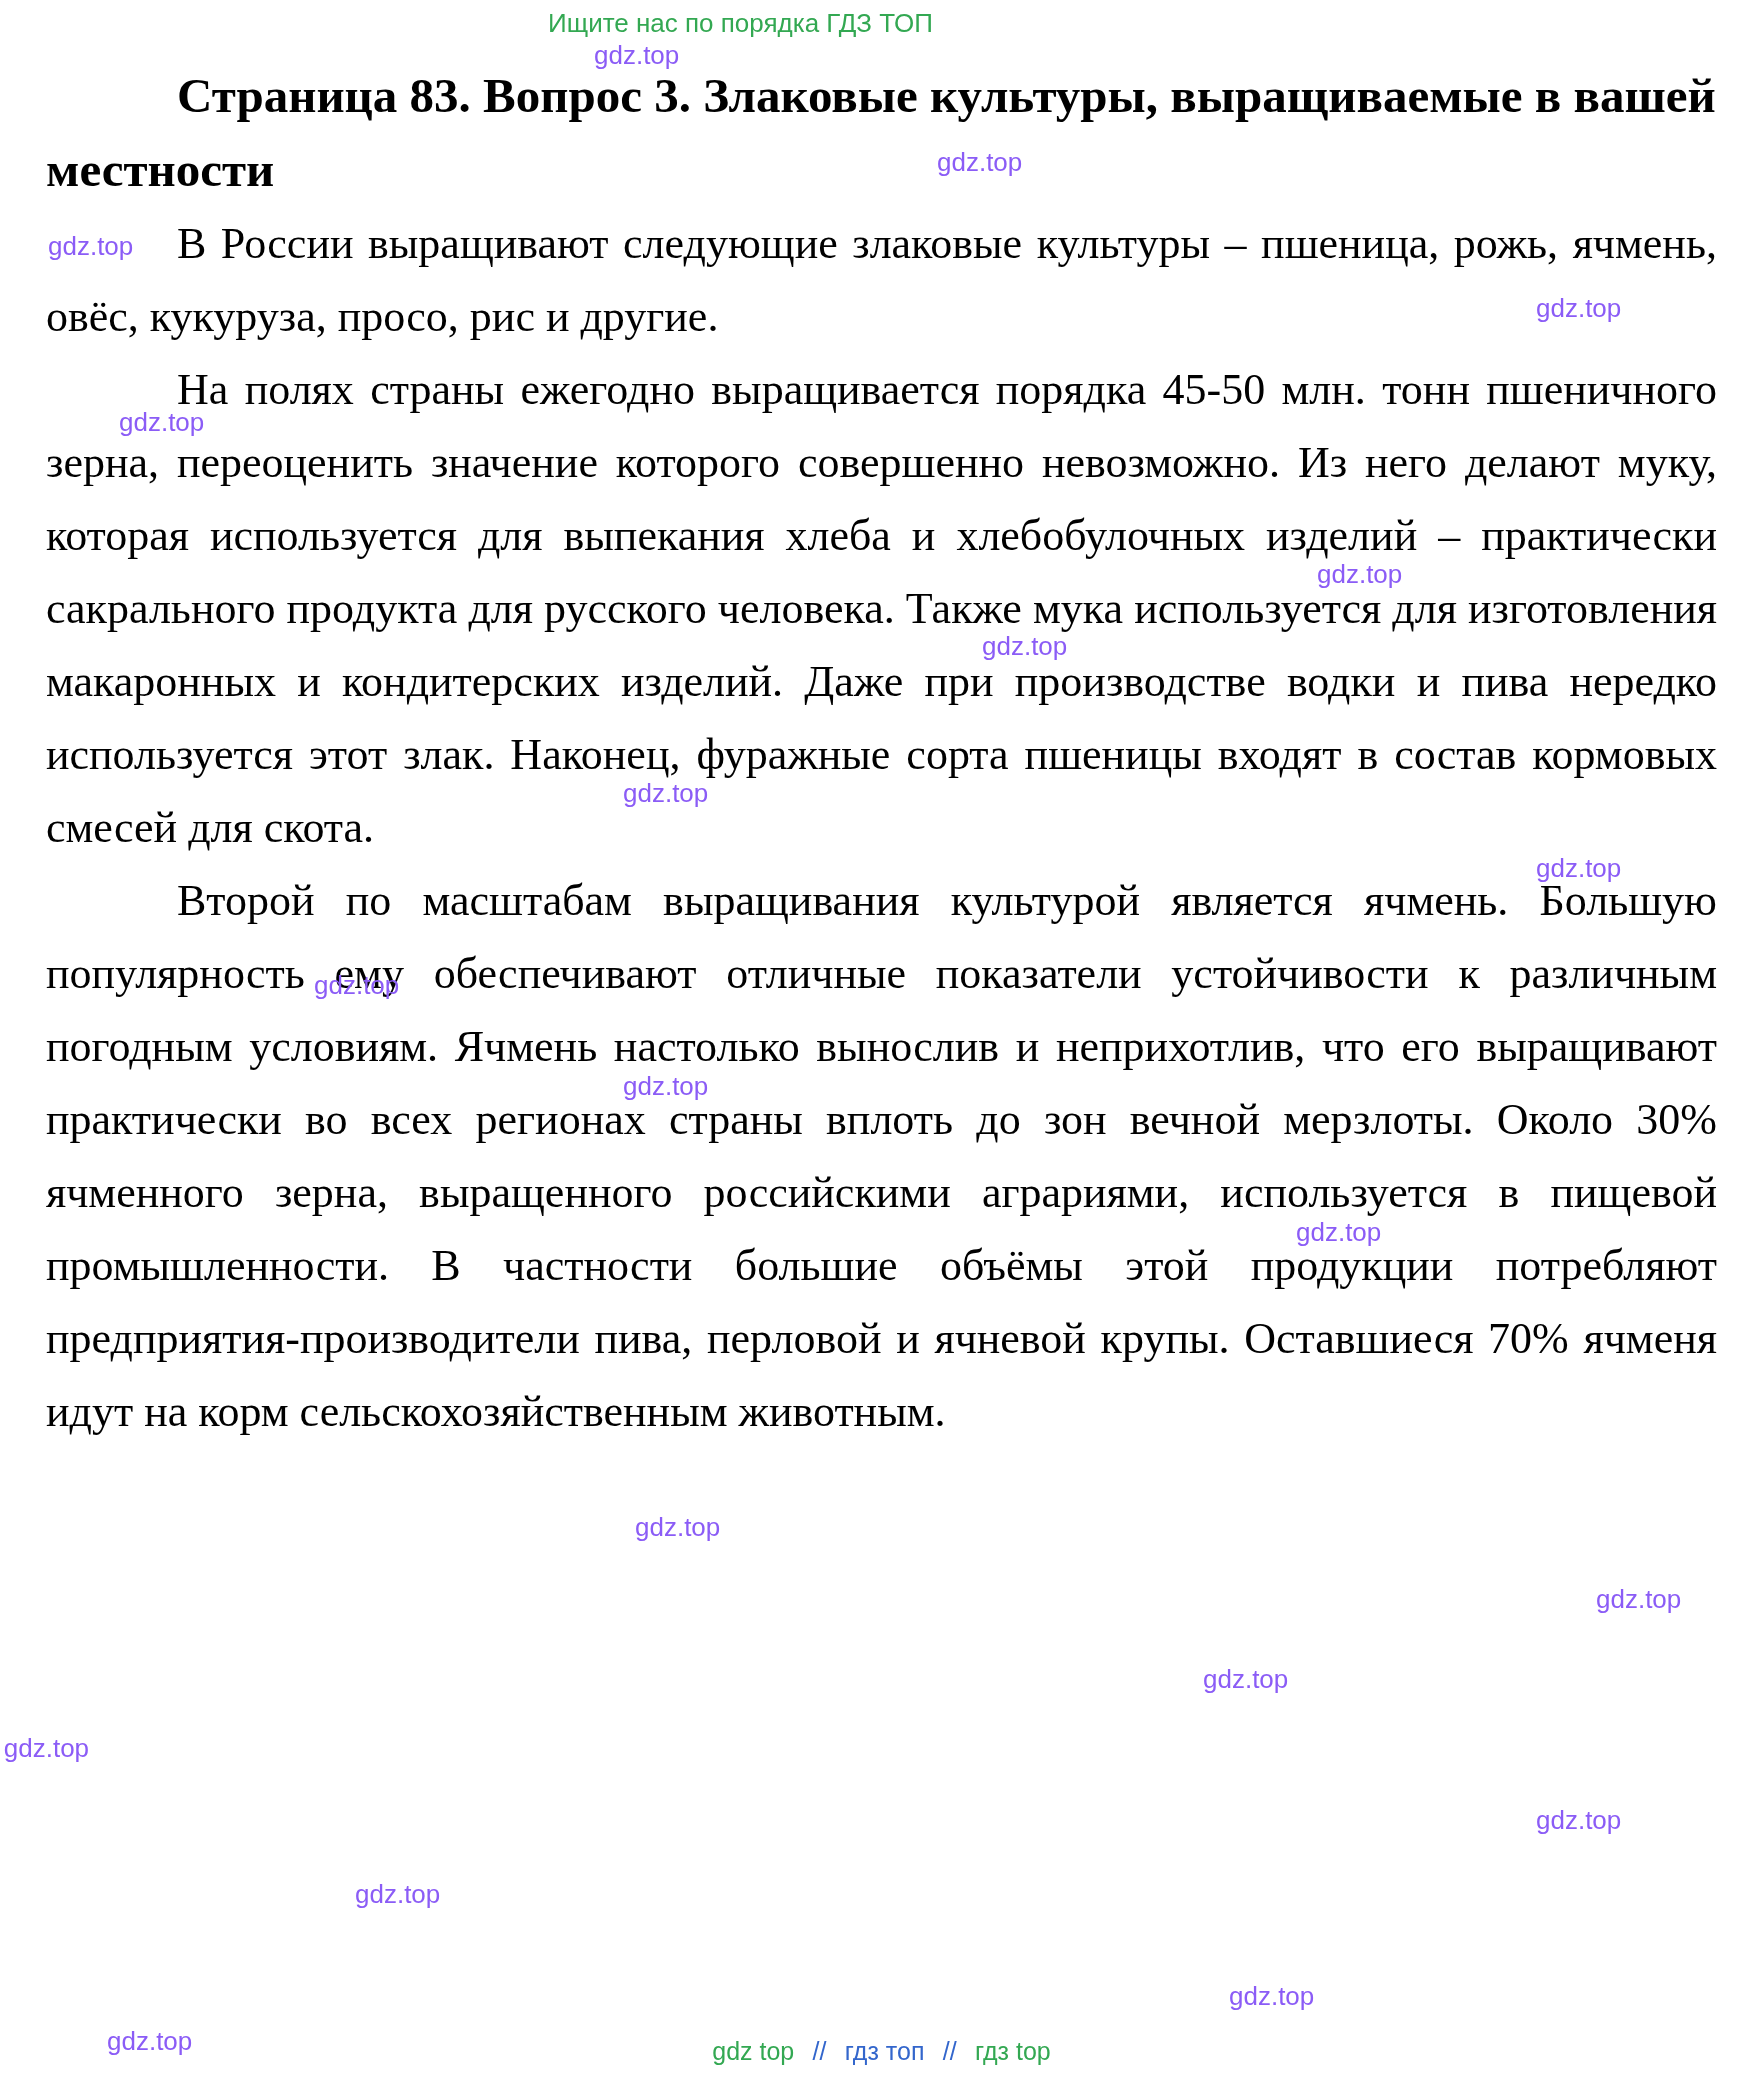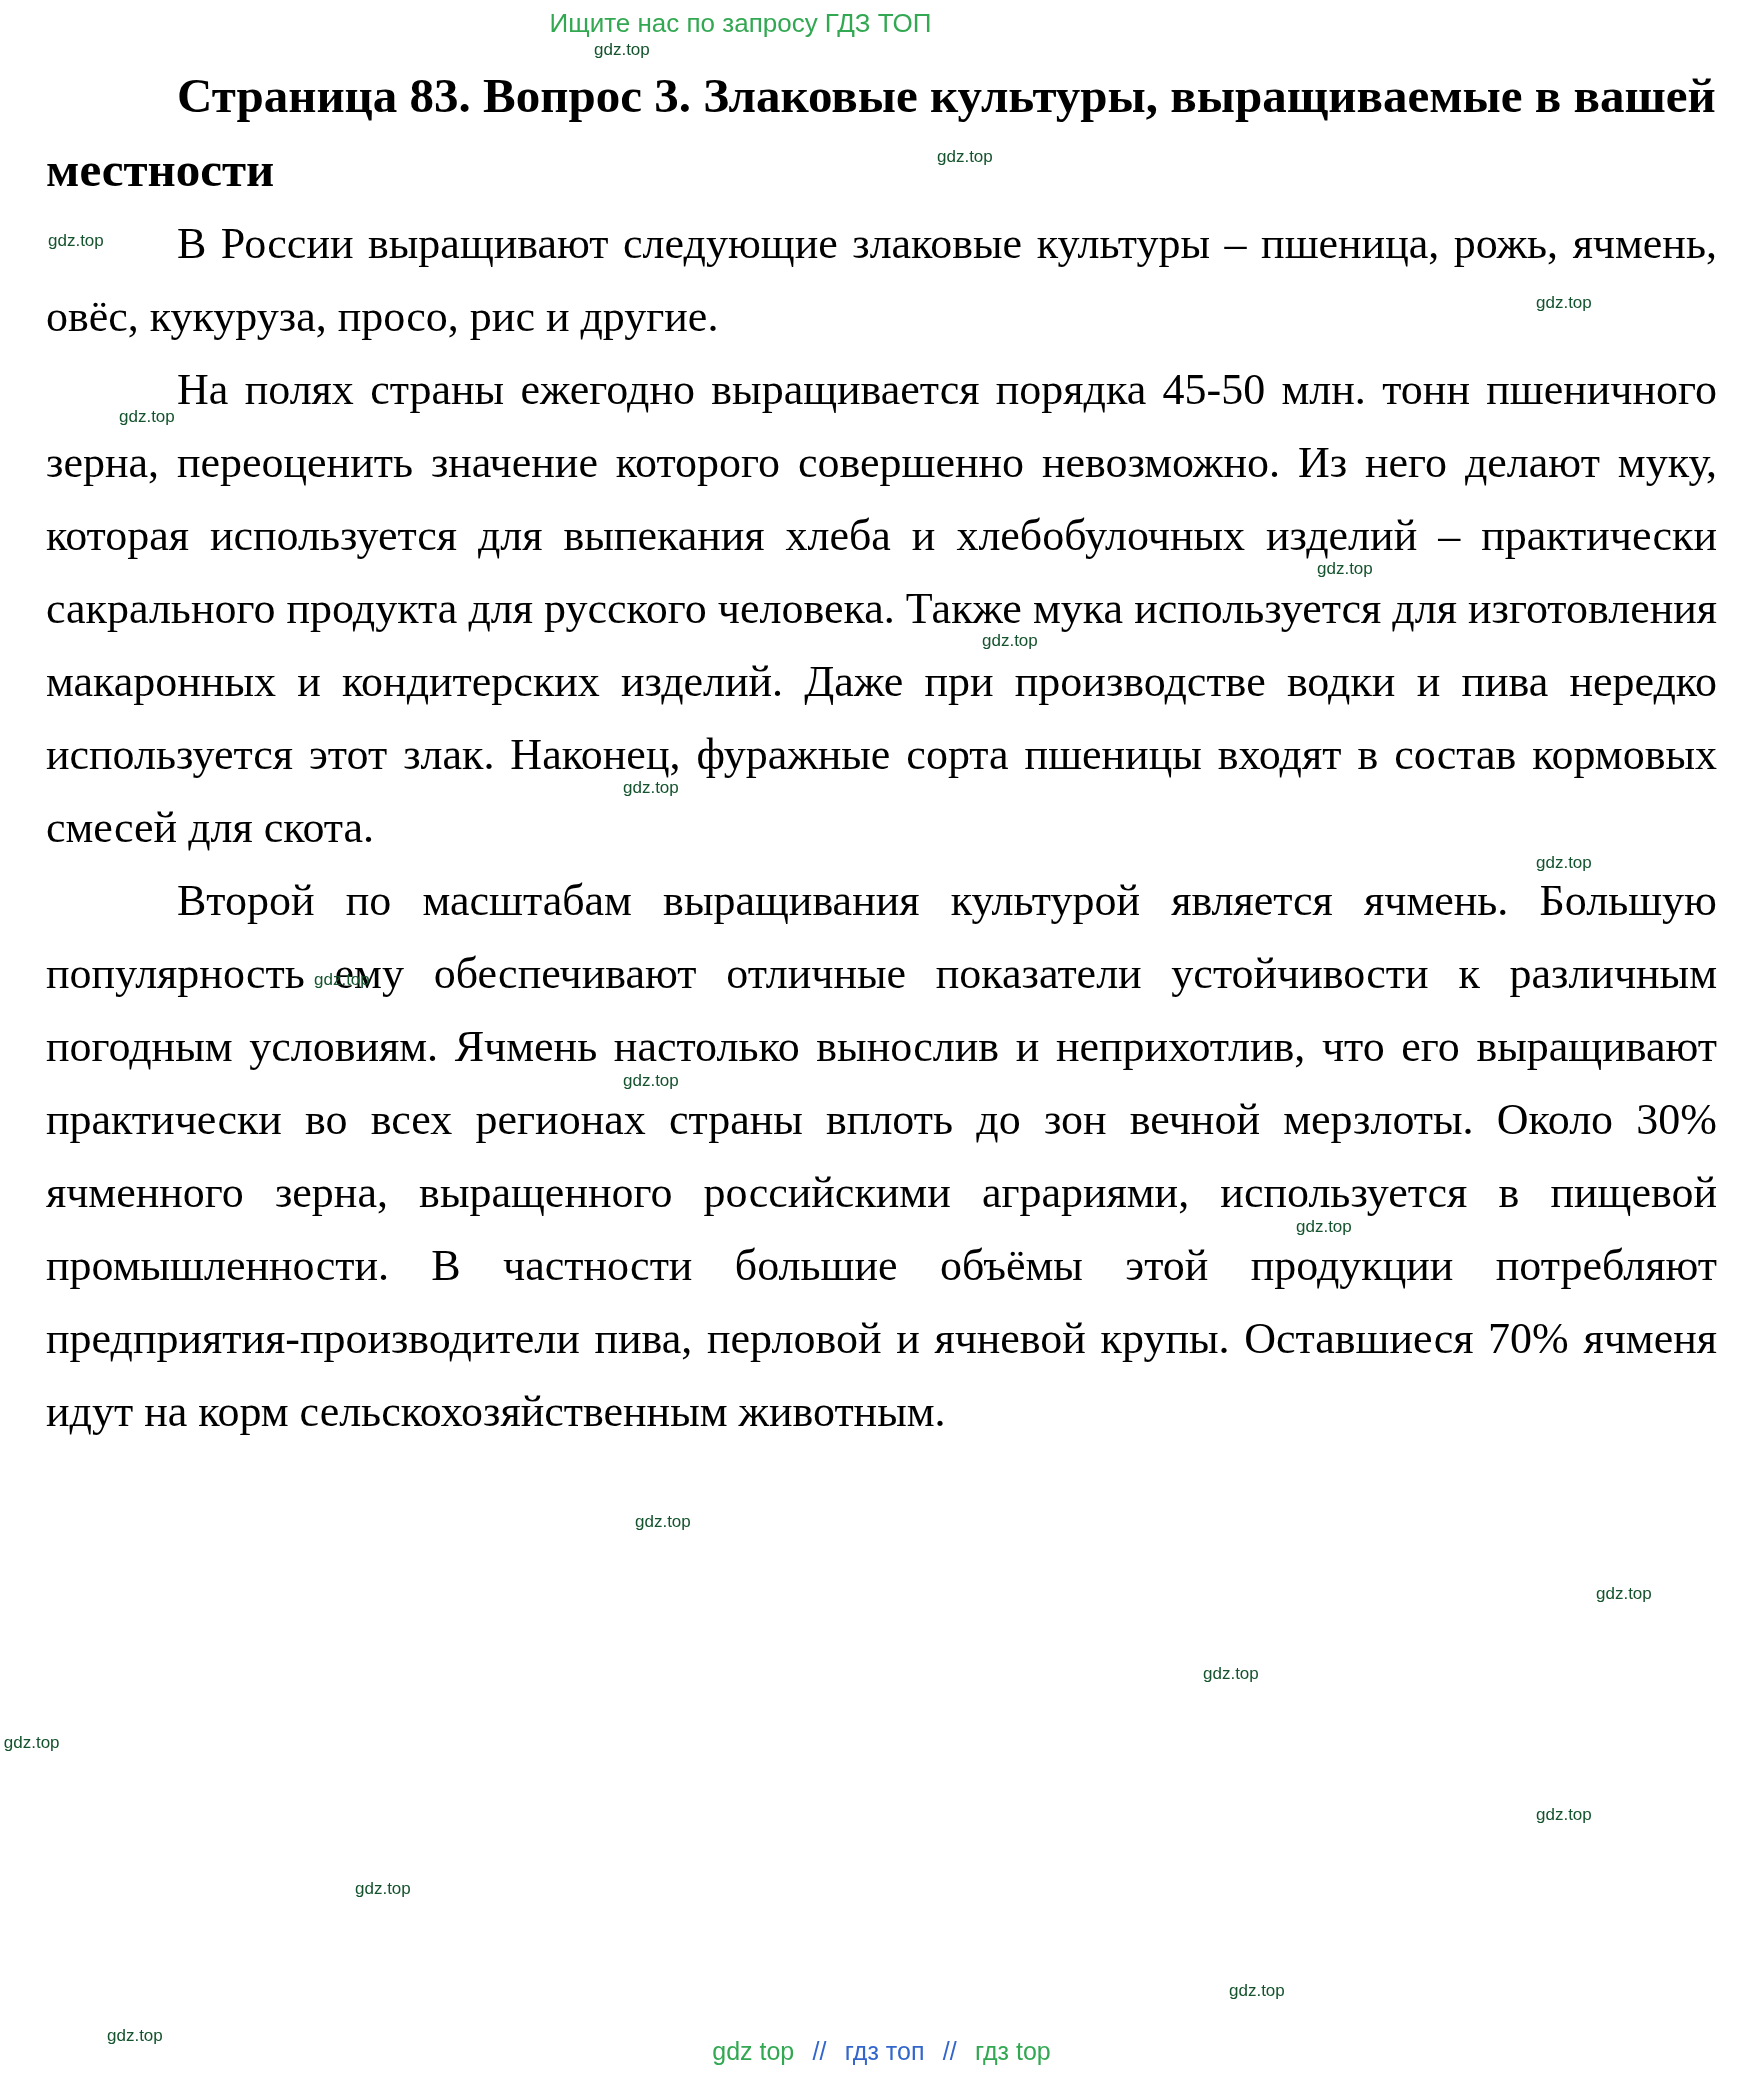--- a/index.html
+++ b/index.html
@@ -53,32 +53,32 @@
     font-size: 25px;
     white-space: nowrap;
   }
   .footer span { margin: 0 5.7px; cursor: pointer; }
   .f-green { color: #33a852; }
   .f-blue  { color: #3366cc; }
   .f-sep   { color: #3366cc; }
   .wm {
     position: absolute;
     font-family: "Liberation Sans", sans-serif;
-    font-size: 17px;
-    color: #14532d;
+    font-size: 26px;
+    color: #8b5cf6;
     white-space: nowrap;
     z-index: 5;
   }
 </style>
 </head>
 <body>
 
 <div class="page">
 
-  <div class="promo">Ищите нас по запросу ГДЗ ТОП</div>
+  <div class="promo">Ищите нас по порядка ГДЗ ТОП</div>
 
   <div class="content">
     <h1 class="title">Страница 83. Вопрос 3. Злаковые культуры, выращиваемые в вашей местности</h1>
     <p class="para">В России выращивают следующие злаковые культуры – пшеница, рожь, ячмень, овёс, кукуруза, просо, рис и другие.</p>
     <p class="para">На полях страны ежегодно выращивается порядка 45-50 млн. тонн пшеничного зерна, переоценить значение которого совершенно невозможно. Из него делают муку, которая используется для выпекания хлеба и хлебобулочных изделий – практически сакрального продукта для русского человека. Также мука используется для изготовления макаронных и кондитерских изделий. Даже при производстве водки и пива нередко используется этот злак. Наконец, фуражные сорта пшеницы входят в состав кормовых смесей для скота.</p>
     <p class="para">Второй по масштабам выращивания культурой является ячмень. Большую популярность ему обеспечивают отличные показатели устойчивости к различным погодным условиям. Ячмень настолько вынослив и неприхотлив, что его выращивают практически во всех регионах страны вплоть до зон вечной мерзлоты. Около 30% ячменного зерна, выращенного российскими аграриями, используется в пищевой промышленности. В частности большие объёмы этой продукции потребляют предприятия-производители пива, перловой и ячневой крупы. Оставшиеся 70% ячменя идут на корм сельскохозяйственным животным.</p>
   </div>
 
   <div class="footer">
     <span class="f-green">gdz top</span>

